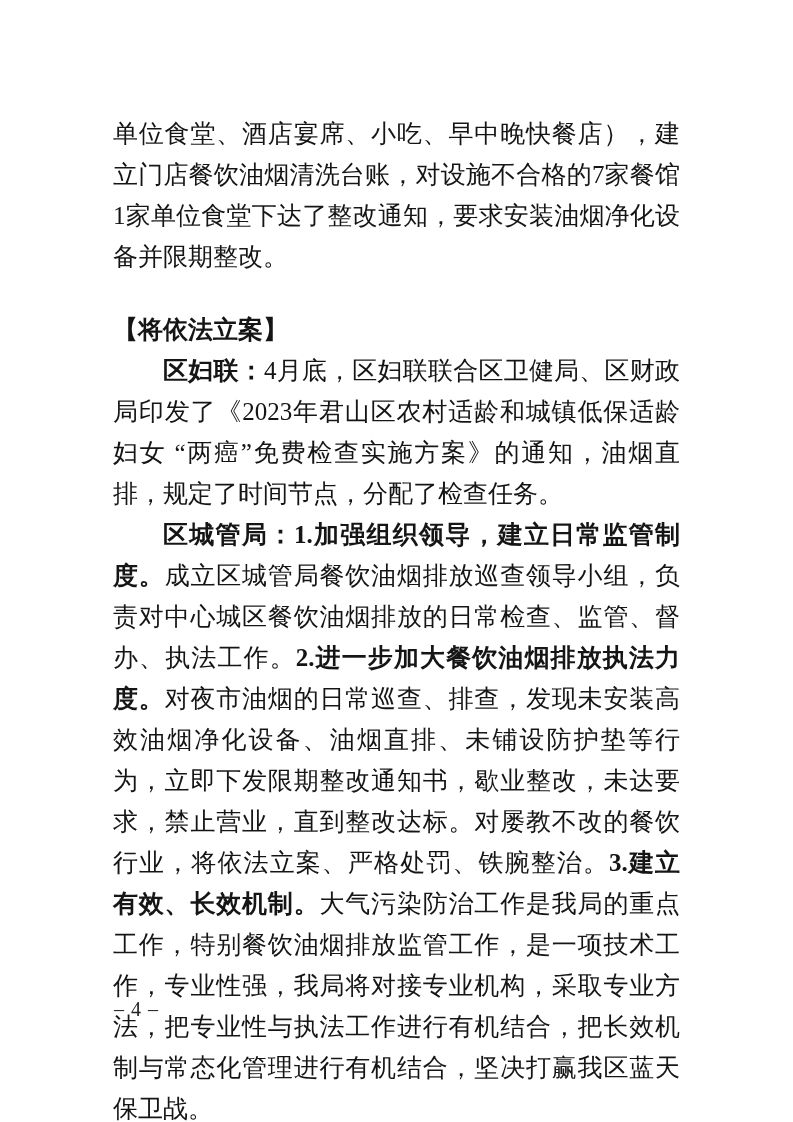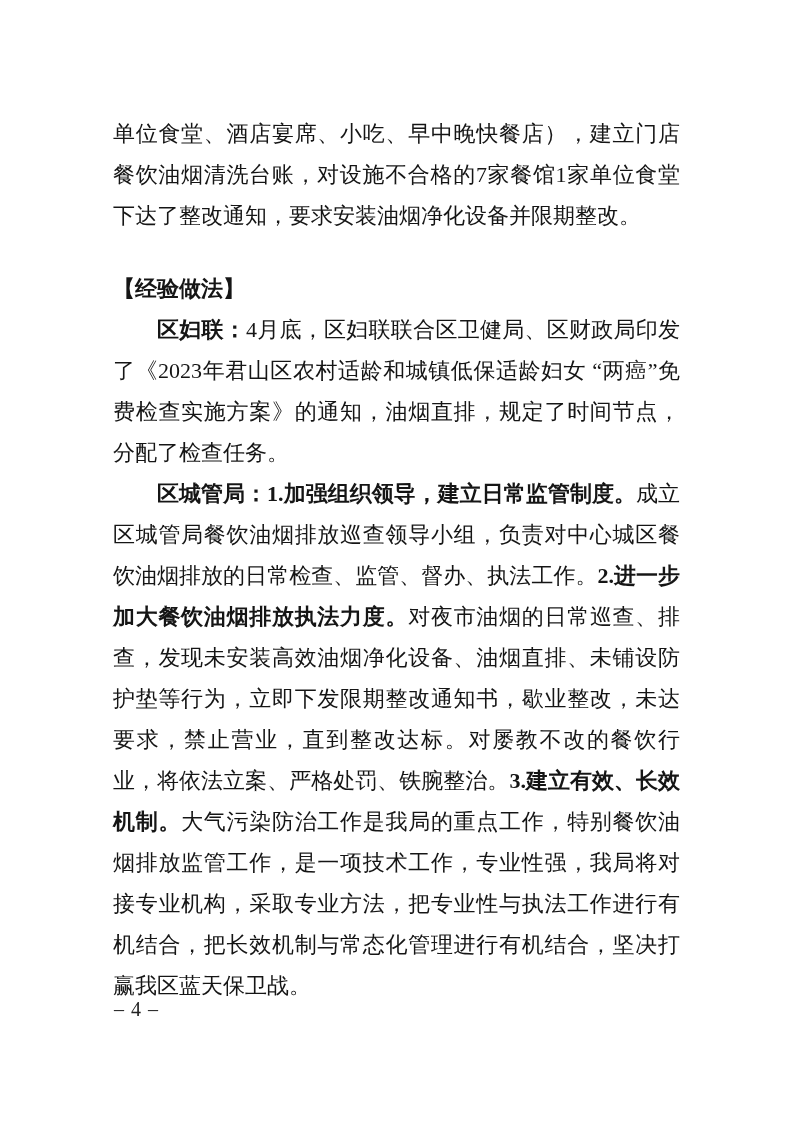--- a/index.html
+++ b/index.html
@@ -20,21 +20,21 @@
       background: #ffffff;
     }
     .doc-body {
       position: absolute;
       left: 113px;
       top: 113px;
       width: 567px;
     }
     .para {
       margin: 0;
-      font-size: 22px;
+      font-size: 25px;
       line-height: 41px;
       text-align: justify;
       text-justify: inter-ideograph;
       color: #151515;
       word-break: normal;
     }
     .para.heading {
       margin-top: 32px;
       font-weight: bold;
     }
@@ -53,18 +53,18 @@
       color: #222222;
       letter-spacing: 1px;
     }
   </style>
 </head>
 <body>
 
 <div class="doc-page">
   <div class="doc-body">
       <p class="para"><span class="seg">单位食堂、酒店宴席、小吃、早中晚快餐店），建立门店餐饮油烟清洗台账，对设施不合格的7家餐馆1家单位食堂下达了整改通知，要求安装油烟净化设备并限期整改。</span></p>
-      <p class="para heading"><span class="seg bold">【经验做法】</span></p>
+      <p class="para heading"><span class="seg bold">【将依法立案】</span></p>
       <p class="para indent"><span class="seg bold">区妇联：</span><span class="seg">4月底，区妇联联合区卫健局、区财政局印发了《2023年君山区农村适龄和城镇低保适龄妇女 “两癌”免费检查实施方案》的通知，油烟直排，规定了时间节点，分配了检查任务。</span></p>
       <p class="para indent"><span class="seg bold">区城管局：1.加强组织领导，建立日常监管制度。</span><span class="seg">成立区城管局餐饮油烟排放巡查领导小组，负责对中心城区餐饮油烟排放的日常检查、监管、督办、执法工作。</span><span class="seg bold">2.进一步加大餐饮油烟排放执法力度。</span><span class="seg">对夜市油烟的日常巡查、排查，发现未安装高效油烟净化设备、油烟直排、未铺设防护垫等行为，立即下发限期整改通知书，歇业整改，未达要求，禁止营业，直到整改达标。对屡教不改的餐饮行业，将依法立案、严格处罚、铁腕整治。</span><span class="seg bold">3.建立有效、长效机制。</span><span class="seg">大气污染防治工作是我局的重点工作，特别餐饮油烟排放监管工作，是一项技术工作，专业性强，我局将对接专业机构，采取专业方法，把专业性与执法工作进行有机结合，把长效机制与常态化管理进行有机结合，坚决打赢我区蓝天保卫战。</span></p>
     </div>
   <div class="page-number">– 4 –</div>
 </div>
 
 </body></html>

